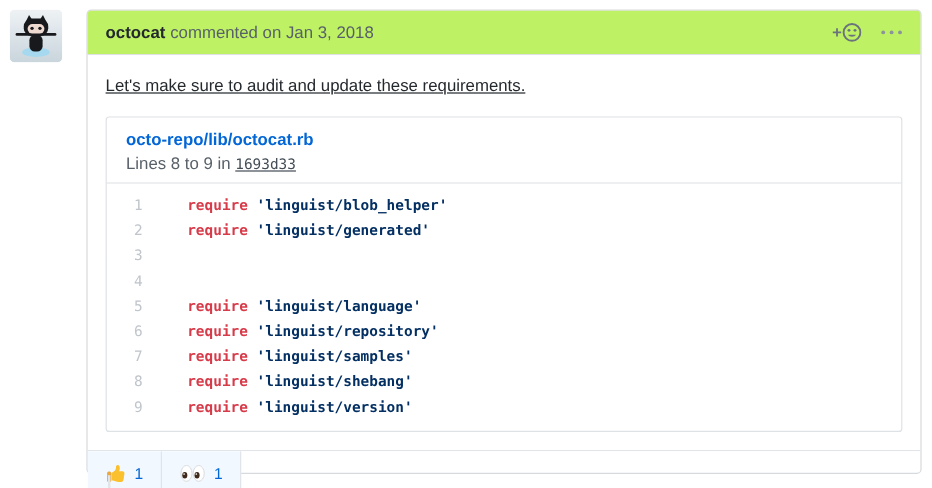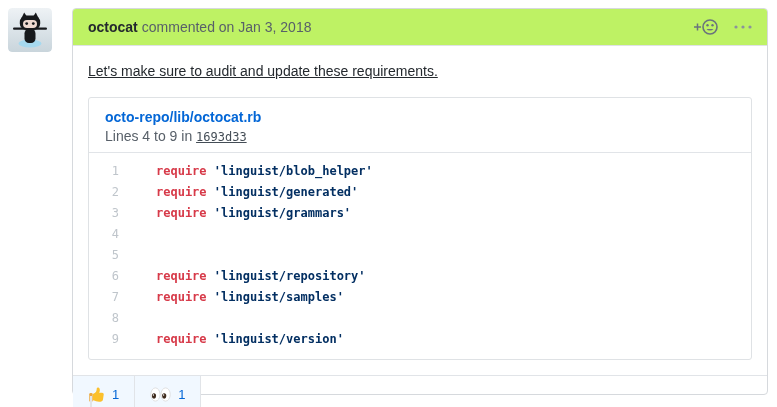--- a/index.html
+++ b/index.html
@@ -139,33 +139,33 @@
     </span>
   </div>
 
   <div class="comment-body">
     <p class="body-text">Let's make sure to audit and update these requirements.</p>
 
     <div class="snippet">
       <div class="snippet-header">
         <a href="#" class="file-link">octo-repo/lib/octocat.rb</a>
         <div class="snippet-meta">
-          <span>Lines 4 to 9 in</span>
+          <span>Lines 8 to 9 in</span>
           <span class="sha mono">1693d33</span>
         </div>
       </div>
       <div class="snippet-code mono">
         <div class="code-row"><span class="ln">1</span><span class="code-cell"><span class="kw">require</span> <span class="str">'linguist/blob_helper'</span></span></div>
         <div class="code-row"><span class="ln">2</span><span class="code-cell"><span class="kw">require</span> <span class="str">'linguist/generated'</span></span></div>
-        <div class="code-row"><span class="ln">3</span><span class="code-cell"><span class="kw">require</span> <span class="str">'linguist/grammars'</span></span></div>
+        <div class="code-row"><span class="ln">3</span></div>
         <div class="code-row"><span class="ln">4</span></div>
-        <div class="code-row"><span class="ln">5</span></div>
+        <div class="code-row"><span class="ln">5</span><span class="code-cell"><span class="kw">require</span> <span class="str">'linguist/language'</span></span></div>
         <div class="code-row"><span class="ln">6</span><span class="code-cell"><span class="kw">require</span> <span class="str">'linguist/repository'</span></span></div>
         <div class="code-row"><span class="ln">7</span><span class="code-cell"><span class="kw">require</span> <span class="str">'linguist/samples'</span></span></div>
-        <div class="code-row"><span class="ln">8</span></div>
+        <div class="code-row"><span class="ln">8</span><span class="code-cell"><span class="kw">require</span> <span class="str">'linguist/shebang'</span></span></div>
         <div class="code-row"><span class="ln">9</span><span class="code-cell"><span class="kw">require</span> <span class="str">'linguist/version'</span></span></div>
       </div>
     </div>
   </div>
 
   <div class="reactions">
     <button class="reaction-btn">
       <svg width="17" height="17" viewBox="0 0 16 16">
         <rect x="1.2" y="6.6" width="3.2" height="8.2" rx="1.2" fill="#eda83b"></rect>
         <path d="M4.6 7.6c1.1-.4 2.6-1.4 3.1-2.4.4-.8.5-2 .5-2.6 0-1 1.1-1.7 2-1 .8.6 1.1 1.7.9 2.9-.1.8-.6 1.9-.6 1.9h2.8c.9 0 1.6.8 1.5 1.7l-.7 4.6c-.2 1.2-1.2 2.1-2.4 2.1-1.4 0-4.1-.5-5.2-1-.5-.2-1.3-.4-1.9-.5z" fill="#fbc02d"></path>

